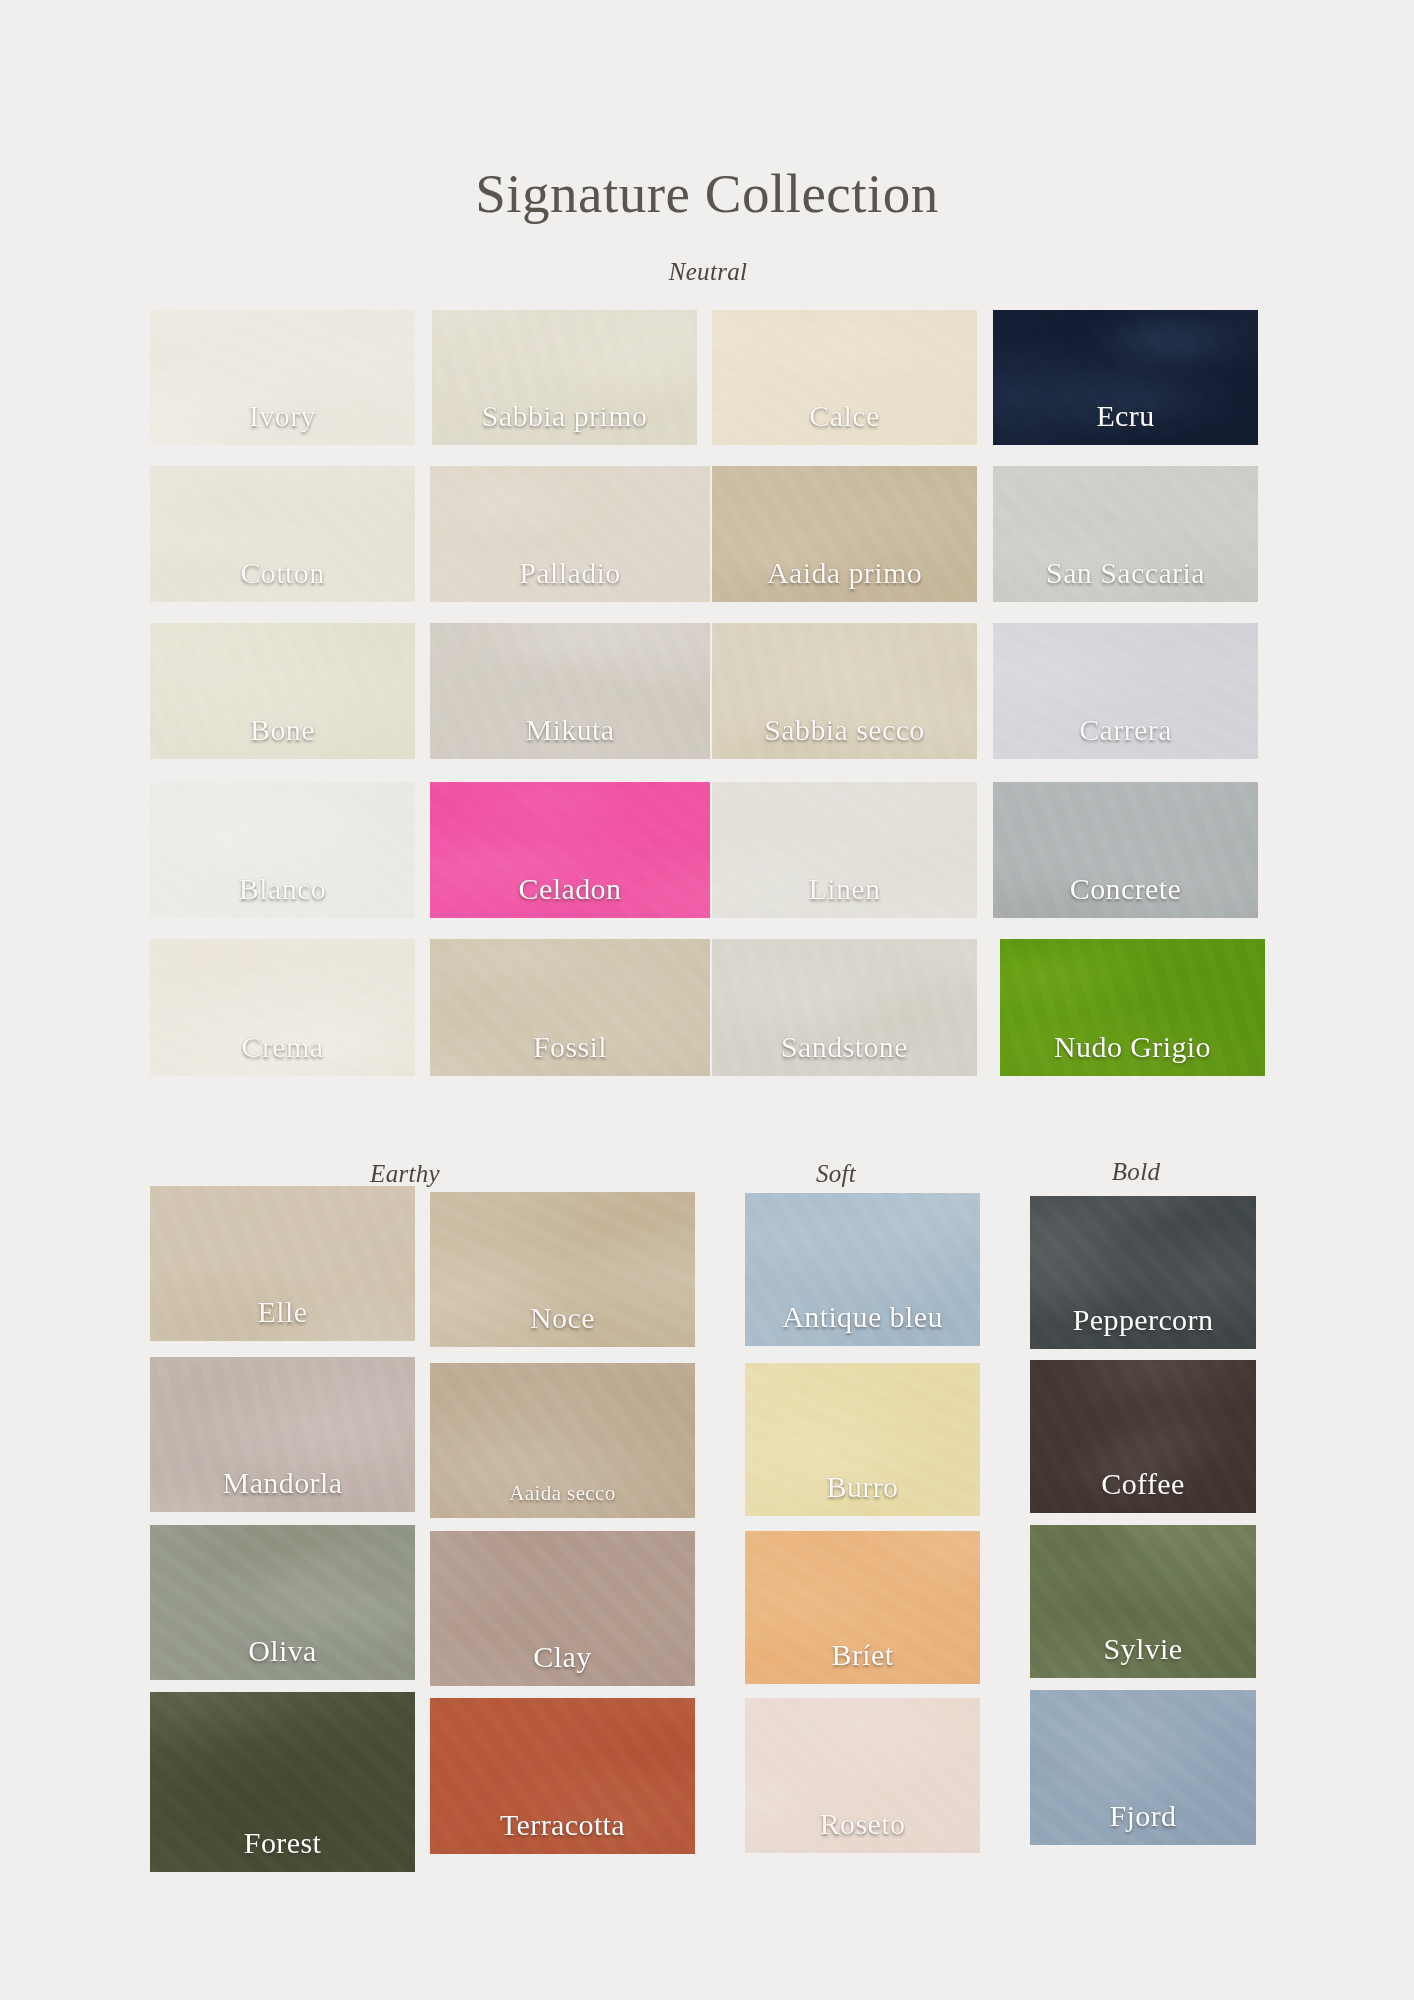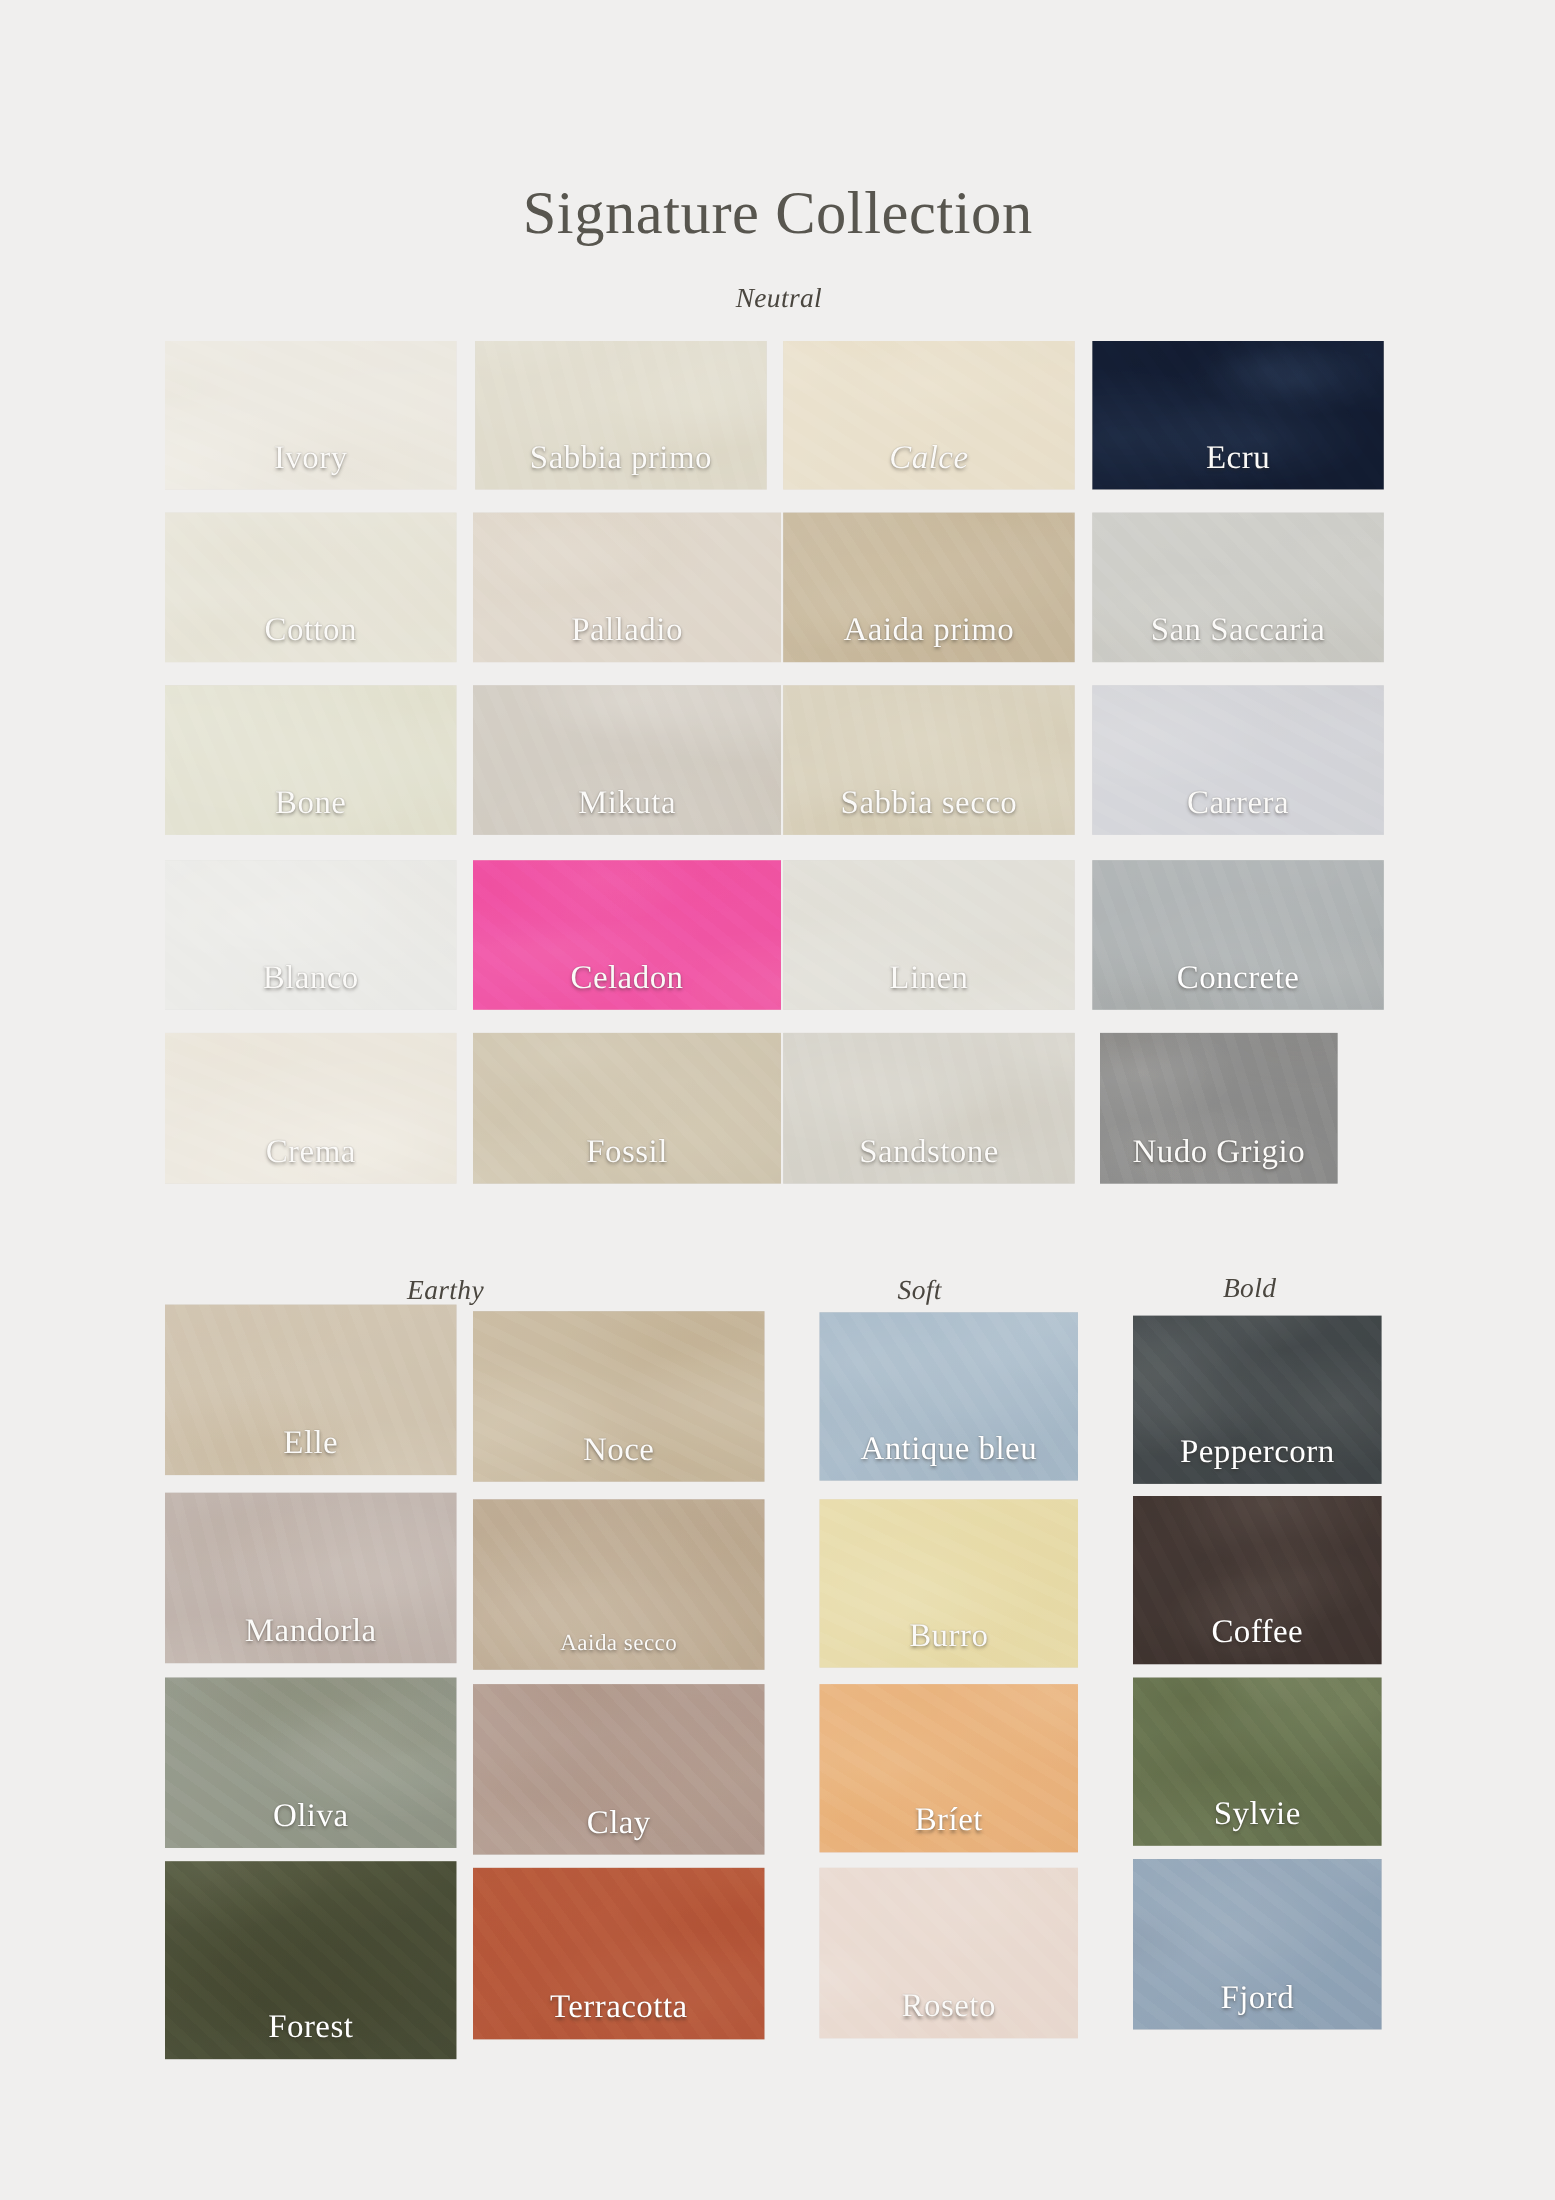--- a/index.html
+++ b/index.html
@@ -87,21 +87,21 @@
       <div class="swatch" title="Ivory" style="left: 150px; top: 310px; width: 265px; height: 135px; background: rgb(228, 224, 214);">
         <div class="tex" style="background-image: radial-gradient(87% 70% at 72% 84%, rgba(80, 70, 58, 0.3) 0%, rgba(255, 255, 255, 0) 70%), radial-gradient(66% 53% at 15% 73%, rgba(255, 252, 246, 0.184) 0%, rgba(255, 255, 255, 0) 70%), radial-gradient(81% 65% at 58% 78%, rgba(80, 70, 58, 0.204) 0%, rgba(255, 255, 255, 0) 70%), radial-gradient(57% 46% at -5% 86%, rgba(255, 252, 246, 0.24) 0%, rgba(255, 255, 255, 0) 70%), radial-gradient(44% 35% at 2% 33%, rgba(80, 70, 58, 0.31) 0%, rgba(255, 255, 255, 0) 70%), radial-gradient(79% 63% at 81% 52%, rgba(255, 252, 246, 0.14) 0%, rgba(255, 255, 255, 0) 70%);"></div>
         <div class="tex2" style="background-image: repeating-linear-gradient(23deg, rgba(255, 255, 255, 0.055) 0px, rgba(255, 255, 255, 0.055) 9px, rgba(0, 0, 0, 0.035) 9px, rgba(0, 0, 0, 0.035) 21px), linear-gradient(113deg, rgb(244, 240, 230) 0%, rgb(214, 210, 200) 100%);"></div>
         <span class="lbl dim" style="font-size: 30px;">Ivory</span>
       </div>
       <div class="swatch" title="Sabbia primo" style="left: 432px; top: 310px; width: 265px; height: 135px; background: rgb(213, 208, 192);">
         <div class="tex" style="background-image: radial-gradient(50% 40% at 11% -3%, rgba(255, 252, 246, 0.31) 0%, rgba(255, 255, 255, 0) 70%), radial-gradient(76% 61% at 82% 72%, rgba(80, 70, 58, 0.23) 0%, rgba(255, 255, 255, 0) 70%), radial-gradient(76% 61% at 45% 39%, rgba(255, 252, 246, 0.2) 0%, rgba(255, 255, 255, 0) 70%), radial-gradient(52% 42% at 78% 44%, rgba(255, 252, 246, 0.314) 0%, rgba(255, 255, 255, 0) 70%), radial-gradient(66% 53% at 58% 34%, rgba(80, 70, 58, 0.216) 0%, rgba(255, 255, 255, 0) 70%), radial-gradient(78% 62% at 84% 16%, rgba(255, 252, 246, 0.31) 0%, rgba(255, 255, 255, 0) 70%);"></div>
         <div class="tex2" style="background-image: repeating-linear-gradient(75deg, rgba(255, 255, 255, 0.055) 0px, rgba(255, 255, 255, 0.055) 9px, rgba(0, 0, 0, 0.035) 9px, rgba(0, 0, 0, 0.035) 21px), linear-gradient(165deg, rgb(229, 224, 208) 0%, rgb(199, 194, 178) 100%);"></div>
         <span class="lbl dim" style="font-size: 30px;">Sabbia primo</span>
       </div>
-      <div class="swatch" title="Calce" style="left: 712px; top: 310px; width: 265px; height: 135px; background: rgb(224, 213, 191); font-style: italic;">
+      <div class="swatch" title="Calce" style="left: 712px; top: 310px; width: 265px; height: 135px; background: rgb(224, 213, 191);">
         <div class="tex" style="background-image: radial-gradient(43% 34% at 3% 13%, rgba(255, 252, 246, 0.196) 0%, rgba(255, 255, 255, 0) 70%), radial-gradient(51% 41% at 15% -1%, rgba(80, 70, 58, 0.282) 0%, rgba(255, 255, 255, 0) 70%), radial-gradient(72% 58% at 48% 10%, rgba(255, 252, 246, 0.137) 0%, rgba(255, 255, 255, 0) 70%), radial-gradient(47% 38% at 103% 35%, rgba(255, 252, 246, 0.14) 0%, rgba(255, 255, 255, 0) 70%), radial-gradient(50% 40% at 50% 29%, rgba(255, 252, 246, 0.204) 0%, rgba(255, 255, 255, 0) 70%), radial-gradient(62% 50% at 43% 11%, rgba(80, 70, 58, 0.216) 0%, rgba(255, 255, 255, 0) 70%);"></div>
         <div class="tex2" style="background-image: repeating-linear-gradient(33deg, rgba(255, 255, 255, 0.055) 0px, rgba(255, 255, 255, 0.055) 9px, rgba(0, 0, 0, 0.035) 9px, rgba(0, 0, 0, 0.035) 21px), linear-gradient(123deg, rgb(240, 229, 207) 0%, rgb(210, 199, 177) 100%);"></div>
         <span class="lbl dim" style="font-size: 30px;">Calce</span>
       </div>
       <div class="swatch" title="Ecru" style="left: 993px; top: 310px; width: 265px; height: 135px; background: #0f172a;">
         <div class="tex" style="background-image: radial-gradient(57% 46% at 56% 66%, rgba(255, 252, 246, 0.275) 0%, rgba(255, 255, 255, 0) 70%), radial-gradient(42% 34% at 60% 19%, rgba(255, 252, 246, 0.227) 0%, rgba(255, 255, 255, 0) 70%), radial-gradient(86% 69% at 11% 65%, rgba(255, 252, 246, 0.29) 0%, rgba(255, 255, 255, 0) 70%), radial-gradient(74% 59% at 94% 10%, rgba(255, 252, 246, 0.118) 0%, rgba(255, 255, 255, 0) 70%), radial-gradient(44% 35% at 69% 27%, rgba(255, 252, 246, 0.286) 0%, rgba(255, 255, 255, 0) 70%), radial-gradient(55% 44% at 39% 9%, rgba(80, 70, 58, 0.106) 0%, rgba(255, 255, 255, 0) 70%);"></div>
         <div class="tex2" style="background-image: repeating-linear-gradient(54deg, rgba(255, 255, 255, 0.055) 0px, rgba(255, 255, 255, 0.055) 9px, rgba(0, 0, 0, 0.035) 9px, rgba(0, 0, 0, 0.035) 21px), linear-gradient(144deg, rgb(223, 221, 207) 0%, rgb(193, 191, 177) 100%);"></div>
         <span class="lbl dim" style="font-size: 30px;">Ecru</span>
       </div>
       <div class="swatch" title="Cotton" style="left: 150px; top: 466px; width: 265px; height: 136px; background: rgb(222, 219, 205);">
@@ -172,21 +172,21 @@
       <div class="swatch" title="Fossil" style="left: 430px; top: 939px; width: 280px; height: 137px; background: rgb(195, 185, 165);">
         <div class="tex" style="background-image: radial-gradient(67% 54% at -1% 97%, rgba(255, 252, 246, 0.282) 0%, rgba(255, 255, 255, 0) 70%), radial-gradient(83% 66% at 67% 66%, rgba(255, 252, 246, 0.31) 0%, rgba(255, 255, 255, 0) 70%), radial-gradient(88% 70% at 33% 73%, rgba(80, 70, 58, 0.17) 0%, rgba(255, 255, 255, 0) 70%), radial-gradient(52% 42% at 64% 61%, rgba(80, 70, 58, 0.25) 0%, rgba(255, 255, 255, 0) 70%), radial-gradient(77% 62% at 68% 22%, rgba(255, 252, 246, 0.125) 0%, rgba(255, 255, 255, 0) 70%), radial-gradient(46% 37% at 31% 13%, rgba(255, 252, 246, 0.23) 0%, rgba(255, 255, 255, 0) 70%);"></div>
         <div class="tex2" style="background-image: repeating-linear-gradient(46deg, rgba(255, 255, 255, 0.055) 0px, rgba(255, 255, 255, 0.055) 9px, rgba(0, 0, 0, 0.035) 9px, rgba(0, 0, 0, 0.035) 21px), linear-gradient(136deg, rgb(211, 201, 181) 0%, rgb(181, 171, 151) 100%);"></div>
         <span class="lbl dim" style="font-size: 30px;">Fossil</span>
       </div>
       <div class="swatch" title="Sandstone" style="left: 712px; top: 939px; width: 265px; height: 137px; background: rgb(201, 198, 189);">
         <div class="tex" style="background-image: radial-gradient(50% 40% at 72% 57%, rgba(80, 70, 58, 0.3) 0%, rgba(255, 255, 255, 0) 70%), radial-gradient(72% 58% at 24% 35%, rgba(255, 252, 246, 0.25) 0%, rgba(255, 255, 255, 0) 70%), radial-gradient(42% 34% at 102% 10%, rgba(255, 252, 246, 0.294) 0%, rgba(255, 255, 255, 0) 70%), radial-gradient(58% 46% at 55% 102%, rgba(255, 252, 246, 0.16) 0%, rgba(255, 255, 255, 0) 70%), radial-gradient(49% 39% at 43% 43%, rgba(255, 252, 246, 0.176) 0%, rgba(255, 255, 255, 0) 70%), radial-gradient(62% 50% at 77% 2%, rgba(255, 252, 246, 0.15) 0%, rgba(255, 255, 255, 0) 70%);"></div>
         <div class="tex2" style="background-image: repeating-linear-gradient(76deg, rgba(255, 255, 255, 0.055) 0px, rgba(255, 255, 255, 0.055) 9px, rgba(0, 0, 0, 0.035) 9px, rgba(0, 0, 0, 0.035) 21px), linear-gradient(166deg, rgb(217, 214, 205) 0%, rgb(187, 184, 175) 100%);"></div>
         <span class="lbl dim" style="font-size: 30px;">Sandstone</span>
       </div>
-      <div class="swatch" title="Nudo Grigio" style="left: 1000px; top: 939px; width: 216px; height: 137px; background: #737373;">
+      <div class="swatch" title="Nudo Grigio" style="left: 1000px; top: 939px; width: 265px; height: 137px; background: #4d7c0f;">
         <div class="tex" style="background-image: radial-gradient(85% 68% at 87% -4%, rgba(80, 70, 58, 0.118) 0%, rgba(255, 255, 255, 0) 70%), radial-gradient(71% 57% at 20% 74%, rgba(255, 252, 246, 0.165) 0%, rgba(255, 255, 255, 0) 70%), radial-gradient(59% 47% at 17% 26%, rgba(255, 252, 246, 0.227) 0%, rgba(255, 255, 255, 0) 70%), radial-gradient(48% 38% at 10% 5%, rgba(80, 70, 58, 0.28) 0%, rgba(255, 255, 255, 0) 70%), radial-gradient(95% 76% at 53% 101%, rgba(255, 252, 246, 0.204) 0%, rgba(255, 255, 255, 0) 70%), radial-gradient(45% 36% at 40% 79%, rgba(80, 70, 58, 0.13) 0%, rgba(255, 255, 255, 0) 70%);"></div>
         <div class="tex2" style="background-image: repeating-linear-gradient(73deg, rgba(255, 255, 255, 0.055) 0px, rgba(255, 255, 255, 0.055) 9px, rgba(0, 0, 0, 0.035) 9px, rgba(0, 0, 0, 0.035) 21px), linear-gradient(163deg, rgb(210, 210, 208) 0%, rgb(180, 180, 178) 100%);"></div>
         <span class="lbl dim" style="font-size: 30px;">Nudo Grigio</span>
       </div>
       <div class="group-label" style="left: 405px; top: 1160px; transform: translateX(-50%);">Earthy</div>
       <div class="swatch" title="Elle" style="left: 150px; top: 1186px; width: 265px; height: 155px; background: rgb(196, 184, 166);">
         <div class="tex" style="background-image: radial-gradient(80% 64% at 23% 90%, rgba(80, 70, 58, 0.3) 0%, rgba(255, 255, 255, 0) 70%), radial-gradient(88% 70% at 37% 68%, rgba(255, 252, 246, 0.1) 0%, rgba(255, 255, 255, 0) 70%), radial-gradient(53% 42% at 35% 80%, rgba(80, 70, 58, 0.286) 0%, rgba(255, 255, 255, 0) 70%), radial-gradient(78% 62% at 16% 5%, rgba(80, 70, 58, 0.13) 0%, rgba(255, 255, 255, 0) 70%), radial-gradient(90% 72% at 2% 70%, rgba(80, 70, 58, 0.173) 0%, rgba(255, 255, 255, 0) 70%), radial-gradient(65% 52% at 82% 104%, rgba(255, 252, 246, 0.31) 0%, rgba(255, 255, 255, 0) 70%);"></div>
         <div class="tex2" style="background-image: repeating-linear-gradient(69deg, rgba(255, 255, 255, 0.055) 0px, rgba(255, 255, 255, 0.055) 9px, rgba(0, 0, 0, 0.035) 9px, rgba(0, 0, 0, 0.035) 21px), linear-gradient(159deg, rgb(212, 200, 182) 0%, rgb(182, 170, 152) 100%);"></div>
         <span class="lbl dim" style="font-size: 30px;">Elle</span>
       </div>

